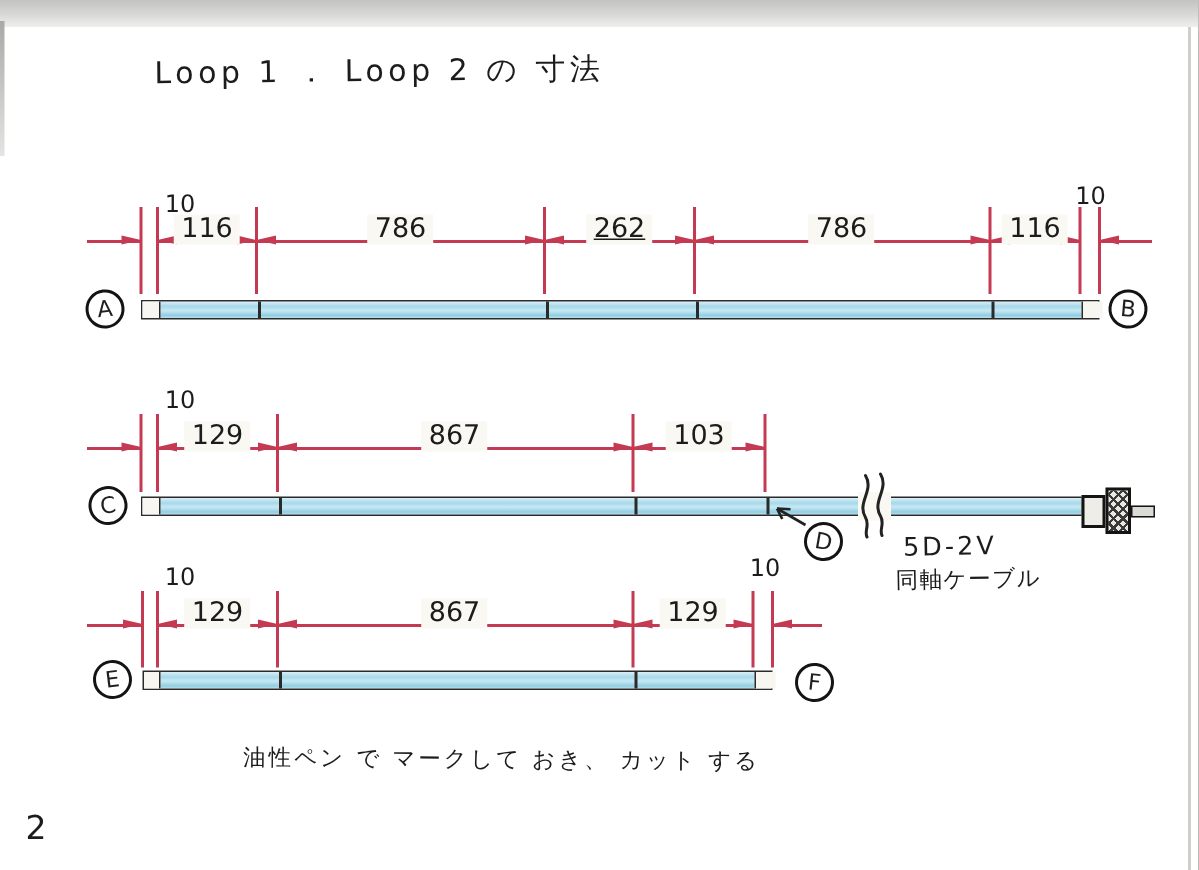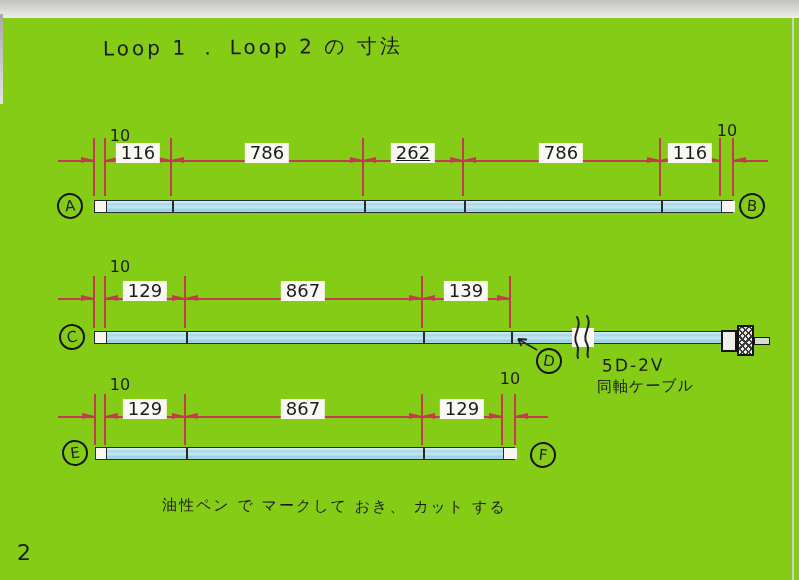--- a/index.html
+++ b/index.html
@@ -1,18 +1,18 @@
 <!DOCTYPE html>
 <html><head>
 <meta charset="utf-8">
 <style>
   html,body{margin:0;padding:0;background:#888;}
   #paper{
     position:relative;width:799px;height:580px;overflow:hidden;
-    background:#84cc16;
+    background:#ffffff;
     font-family:"DejaVu Sans",sans-serif;color:#1f1f1f;
   }
   .scan-band{position:absolute;left:0;top:0;width:799px;height:18px;
     background:linear-gradient(180deg,#c3c3c1 0%,#d9d9d7 55%,#efefed 100%);}
   .scan-edge-left{position:absolute;left:0;top:14px;width:3px;height:90px;
     background:linear-gradient(180deg,#a9a9a7,#e4e4e2);}
   .scan-edge-right{position:absolute;left:792px;top:18px;width:2px;height:562px;background:#cfcfcc;}
 
   .hand{color:#1c1c1c;}
   .title{position:absolute;left:103px;top:34px;font-size:20px;letter-spacing:3px;
@@ -144,21 +144,21 @@
     <div class="ah l" style="left:185px;top:295px;"></div>
     <div class="ah r" style="left:409px;top:295px;"></div>
 
     <div class="dl" style="left:422px;top:298px;width:88px;"></div>
     <div class="ah l" style="left:422px;top:295px;"></div>
     <div class="ah r" style="left:497px;top:295px;"></div>
 
     <div class="hand ten" style="left:120px;top:258px;">10</div>
     <div class="hand dimlabel" style="left:145px;top:281px;">129</div>
     <div class="hand dimlabel" style="left:303px;top:281px;">867</div>
-    <div class="hand dimlabel" style="left:466px;top:281px;">139</div>
+    <div class="hand dimlabel" style="left:466px;top:281px;">103</div>
 
     <div class="bar" style="left:94px;top:331px;width:628px;">
       <div class="wseg first" style="left:0;width:11px;"></div>
       <div class="bdiv" style="left:91px;"></div>
       <div class="bdiv" style="left:328px;"></div>
       <div class="bdiv" style="left:416px;"></div>
     </div>
 
     <div class="erase" style="left:572px;top:328px;width:22px;height:19px;"></div>
     <svg style="left:565px;top:315px;" width="34" height="44" viewBox="0 0 34 44">

